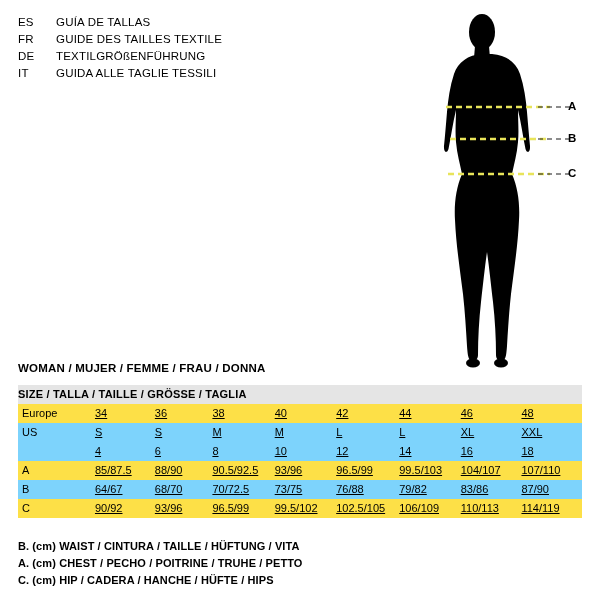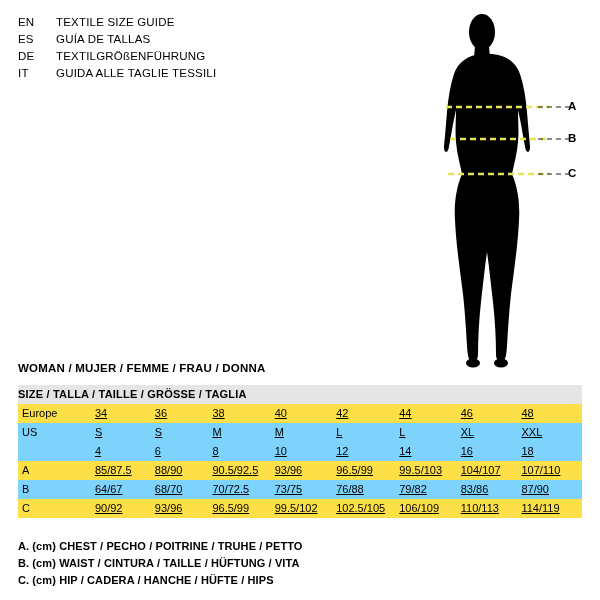--- a/index.html
+++ b/index.html
@@ -116,26 +116,26 @@
     font-weight: bold;
     line-height: 17px;
     letter-spacing: 0.1px;
   }
 </style>
 </head>
 <body>
 
 <div id="lang-block">
   <div class="lang-row">
-    <span class="lang-code">EN</span>
-    <span class="lang-text">TEXTILE SIZE GUIDE</span>
-  </div>
-  <div class="lang-row">
     <span class="lang-code">ES</span>
     <span class="lang-text">GUÍA DE TALLAS</span>
+  </div>
+  <div class="lang-row">
+    <span class="lang-code">FR</span>
+    <span class="lang-text">GUIDE DES TAILLES TEXTILE</span>
   </div>
   <div class="lang-row">
     <span class="lang-code">DE</span>
     <span class="lang-text">TEXTILGRÖßENFÜHRUNG</span>
   </div>
   <div class="lang-row">
     <span class="lang-code">IT</span>
     <span class="lang-text">GUIDA ALLE TAGLIE TESSILI</span>
   </div>
 </div>
@@ -273,16 +273,16 @@
       <td class="cell">99.5/102</td>
       <td class="cell">102.5/105</td>
       <td class="cell">106/109</td>
       <td class="cell">110/113</td>
       <td class="cell">114/119</td>
     </tr>
   </tbody>
 </table>
 
 <div id="footnotes">
+  <div class="footnote">B. (cm) WAIST / CINTURA / TAILLE / HÜFTUNG / VITA</div>
   <div class="footnote">A. (cm) CHEST / PECHO / POITRINE / TRUHE / PETTO</div>
-  <div class="footnote">B. (cm) WAIST / CINTURA / TAILLE / HÜFTUNG / VITA</div>
   <div class="footnote">C. (cm) HIP / CADERA / HANCHE / HÜFTE / HIPS</div>
 </div>
 
 </body></html>

